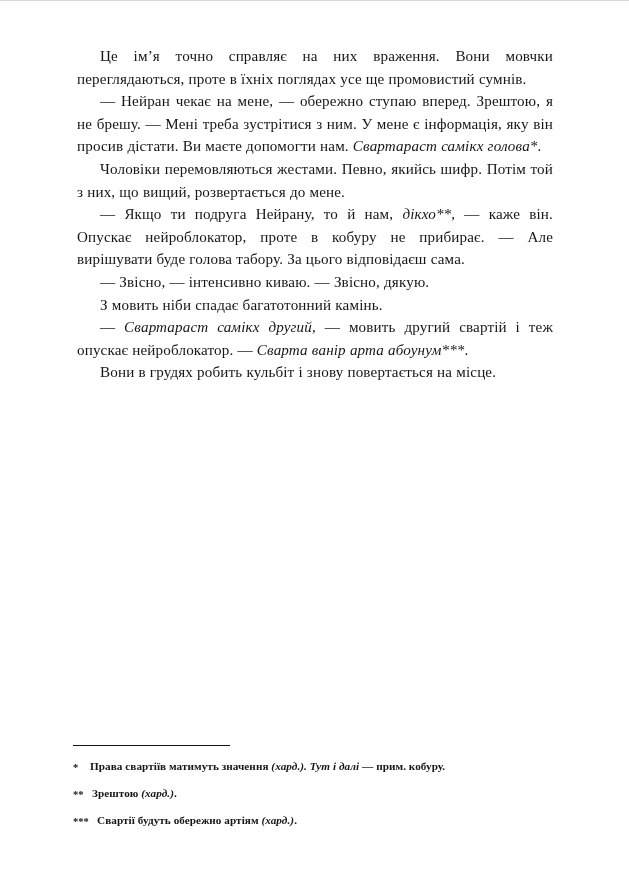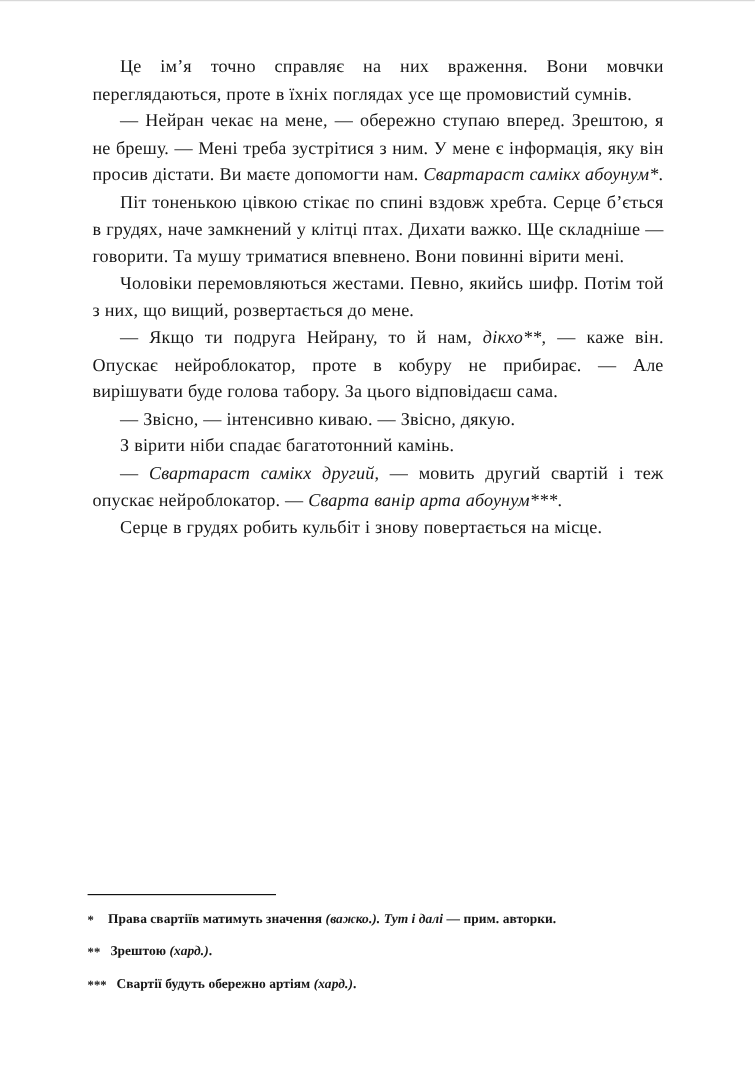--- a/index.html
+++ b/index.html
@@ -105,61 +105,58 @@
 
 <div class="page">
 
   <div class="body-block">
 
     <p class="para">
       <span>Це ім’я точно справляє на них враження. Вони мовчки переглядаються, проте в їхніх поглядах усе ще промовистий сумнів.</span>
     </p>
 
     <p class="para">
-      <span>— Нейран чекає на мене, — обережно ступаю вперед. Зрештою, я не брешу. — Мені треба зустрітися з ним. У мене є інформація, яку він просив дістати. Ви маєте допомогти нам. </span><em>Свартараст самікх абоунум*</em><span>.</span>
+      <span>— Нейран чекає на мене, — обережно ступаю вперед. Зрештою, я не брешу. — Мені треба зустрітися з ним. У мене є інформація, яку він просив дістати. Ви маєте допомогти нам. </span><em>Свартараст самікх голова*</em><span>.</span>
     </p>
 
-    <p class="para">
-      <span>Піт тоненькою цівкою стікає по спині вздовж хребта. Серце б’ється в грудях, наче замкнений у клітці птах. Дихати важко. Ще складніше — говорити. Та мушу триматися впевнено. Вони повинні вірити мені.</span>
-    </p>
 
     <p class="para">
       <span>Чоловіки перемовляються жестами. Певно, якийсь шифр. Потім той з них, що вищий, розвертається до мене.</span>
     </p>
 
     <p class="para">
       <span>— Якщо ти подруга Нейрану, то й нам, </span><em>дікхо**</em><span>, — каже він. Опускає нейроблокатор, проте в кобуру не прибирає. — Але вирішувати буде голова табору. За цього відповідаєш сама.</span>
     </p>
 
     <p class="para">
       <span>— Звісно, — інтенсивно киваю. — Звісно, дякую.</span>
     </p>
 
     <p class="para">
-      <span>З вірити ніби спадає багатотонний камінь.</span>
+      <span>З мовить ніби спадає багатотонний камінь.</span>
     </p>
 
     <p class="para">
       <span>— </span><em>Свартараст самікх другий</em><span>, — мовить другий свартій і теж опускає нейроблокатор. — </span><em>Сварта ванір арта абоунум***</em><span>.</span>
     </p>
 
     <p class="para">
-      <span>Серце в грудях робить кульбіт і знову повертається на місце.</span>
+      <span>Вони в грудях робить кульбіт і знову повертається на місце.</span>
     </p>
 
 
   </div>
 
   <div class="footnotes">
 
     <div class="fn-rule"></div>
 
     <div class="fn-item">
       <span class="fn-marker">*</span>
-      <span class="fn-text"><span>Права свартіїв матимуть значення </span><em>(важко.). Тут і далі</em><span> — прим. авторки.</span></span>
+      <span class="fn-text"><span>Права свартіїв матимуть значення </span><em>(хард.). Тут і далі</em><span> — прим. кобуру.</span></span>
     </div>
 
     <div class="fn-item">
       <span class="fn-marker m2">**</span>
       <span class="fn-text"><span>Зрештою </span><em>(хард.)</em><span>.</span></span>
     </div>
 
     <div class="fn-item">
       <span class="fn-marker m3">***</span>
       <span class="fn-text"><span>Свартії будуть обережно артіям </span><em>(хард.)</em><span>.</span></span>

